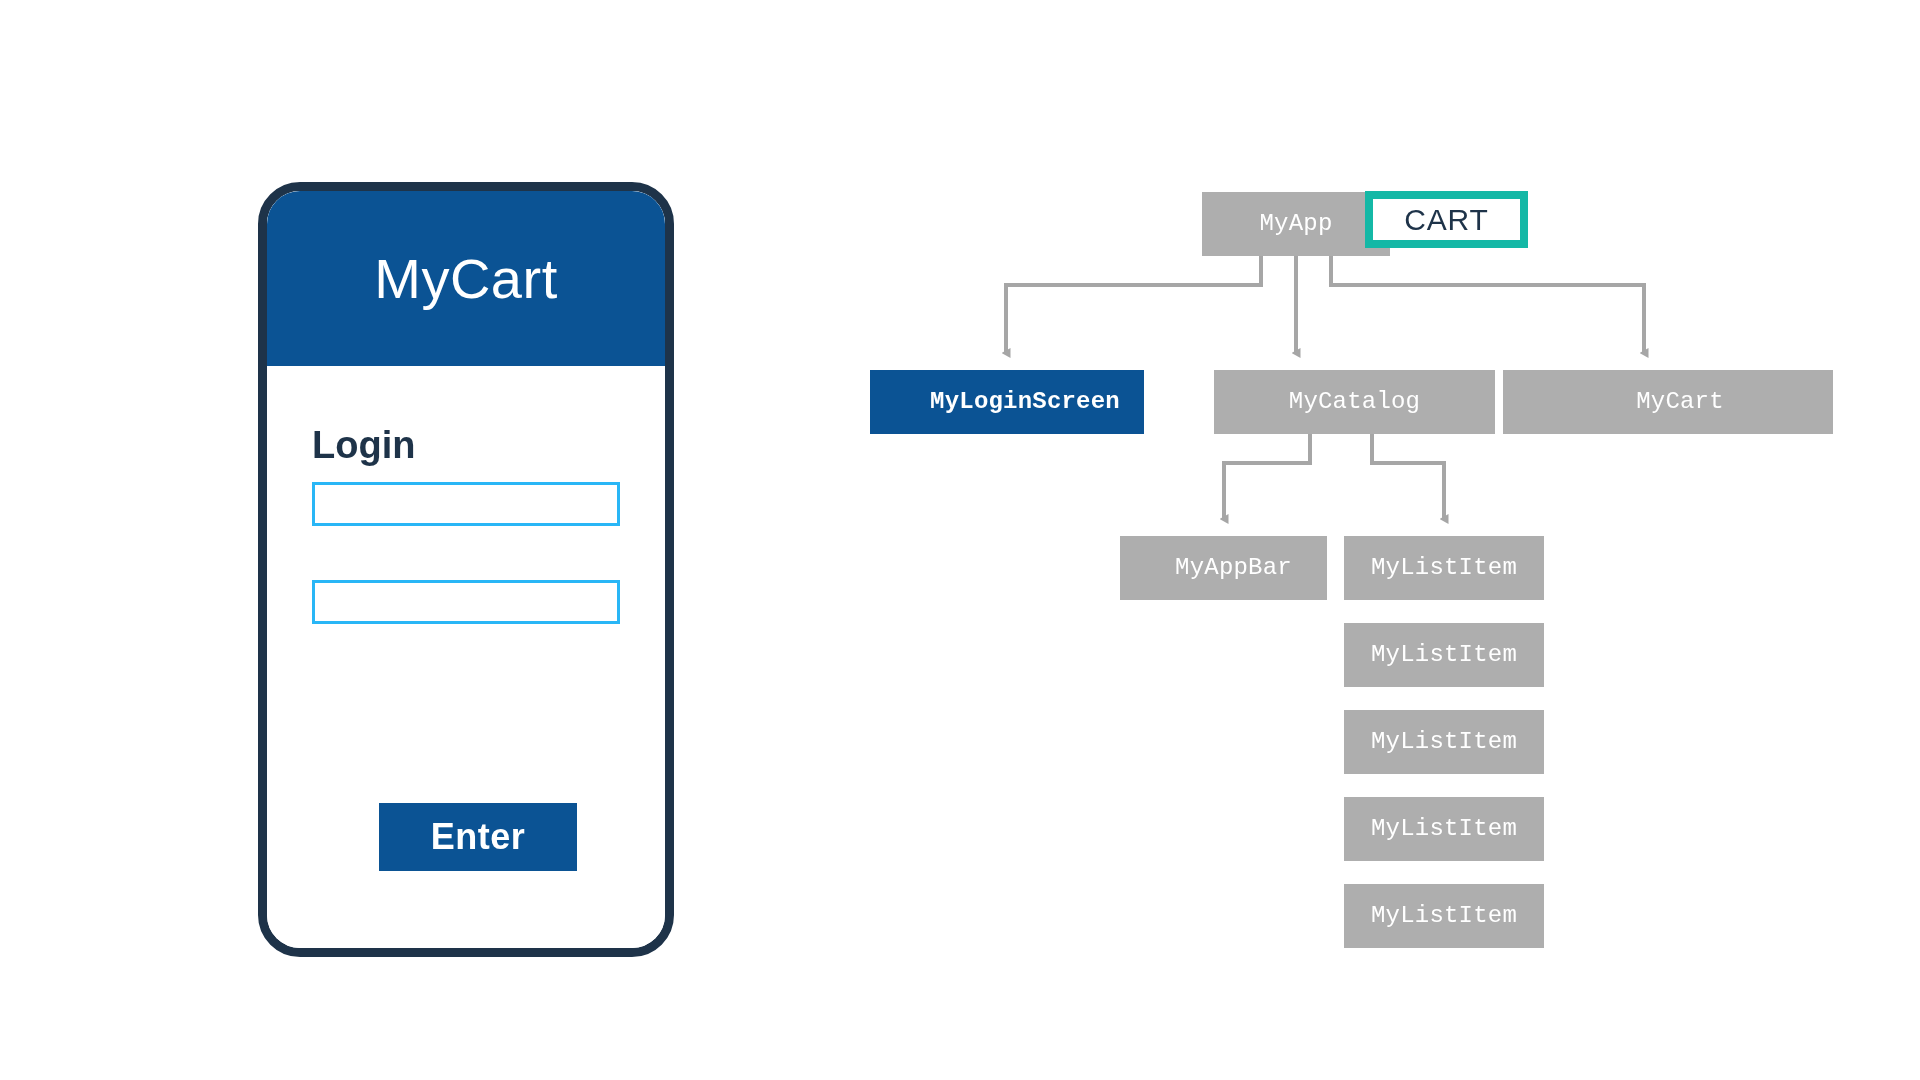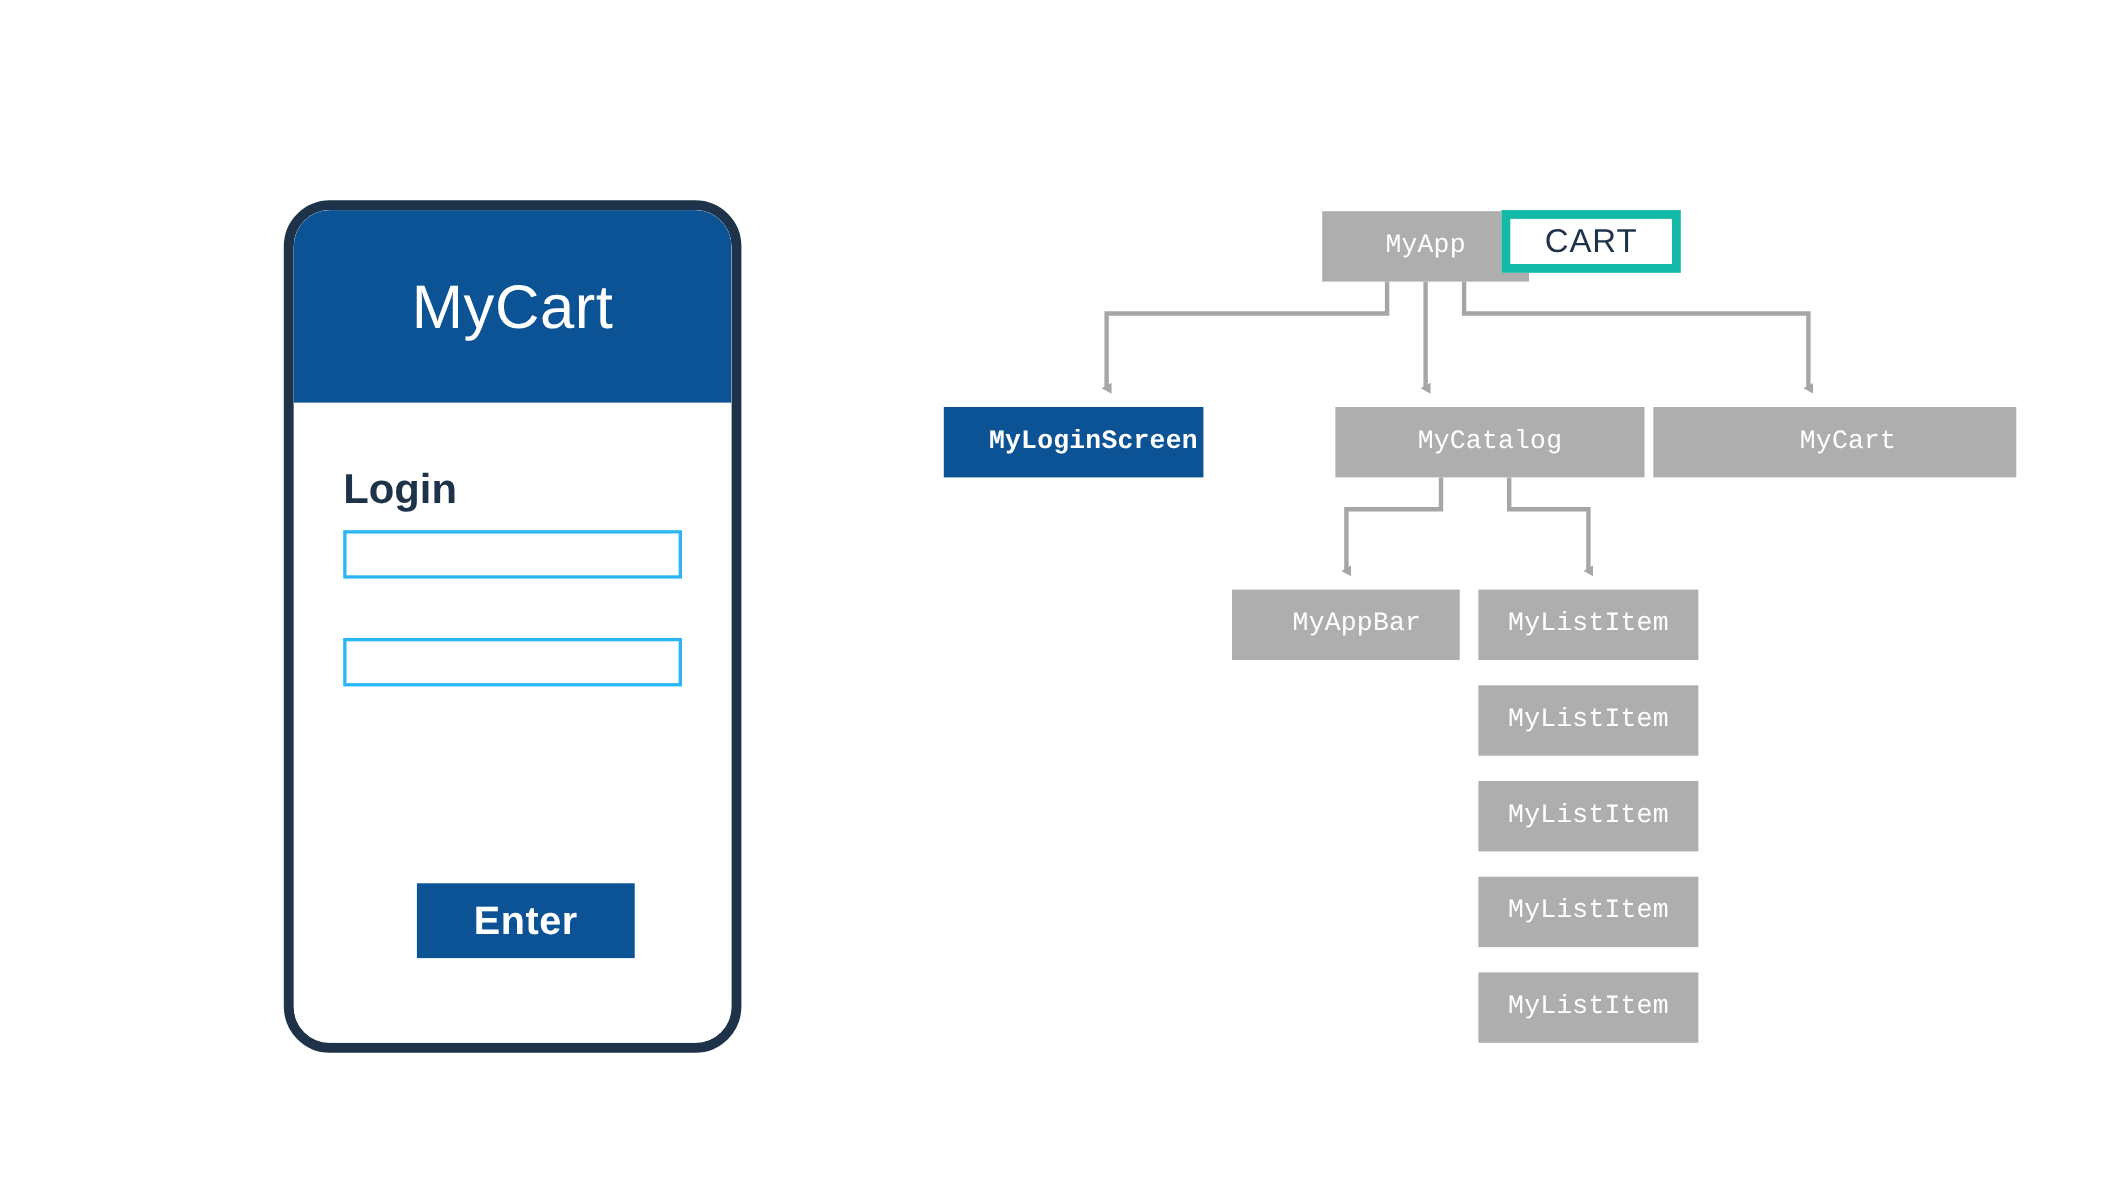--- a/index.html
+++ b/index.html
@@ -124,21 +124,21 @@
     font-weight: 400;
     letter-spacing: 0.2px;
     line-height: 1;
     white-space: nowrap;
     font-family: Liberation Mono, monospace;
   }
   .node.gray { background: #aeaeae; }
   .node.blue { background: #0b5394; font-weight: 700; }
 
   #node-myapp      { left: 382px; top: 42px;  width: 188px; height: 64px; }
-  #node-loginscreen{ left: 38px;  top: 220px; width: 236px; height: 64px; padding-left: 36px; }
+  #node-loginscreen{ left: 50px;  top: 220px; width: 274px; height: 64px; padding-left: 36px; }
   #node-catalog    { left: 382px; top: 220px; width: 281px; height: 64px; margin-left: 12px; }
   #node-cart       { left: 683px; top: 220px; width: 330px; height: 64px; padding-left: 24px; }
   #node-appbar     { left: 300px; top: 386px; width: 207px; height: 64px; padding-left: 20px; }
   .listitem        { left: 524px; width: 200px; height: 64px; }
   #node-listitem-0 { top: 386px; }
   #node-listitem-1 { top: 473px; }
   #node-listitem-2 { top: 560px; }
   #node-listitem-3 { top: 647px; }
   #node-listitem-4 { top: 734px; }
 

